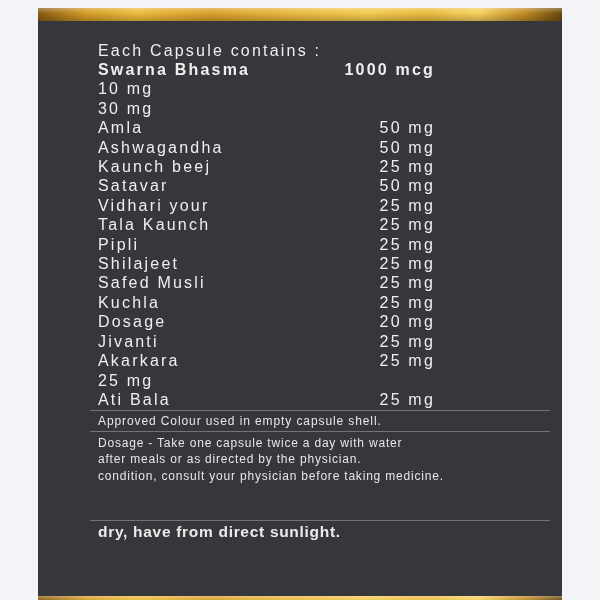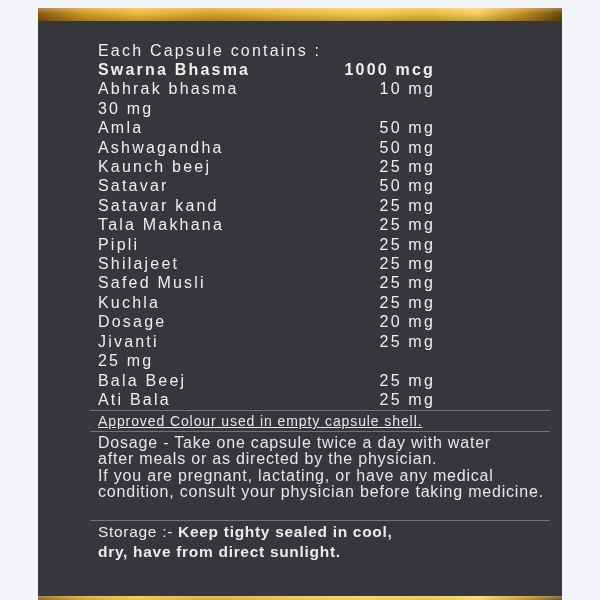--- a/index.html
+++ b/index.html
@@ -39,27 +39,26 @@
   .divider {
     position:absolute; left:52px; width:460px; height:1px;
     background:rgba(255,255,255,0.30);
   }
   .divider-1 { top:402px; }
   .divider-2 { top:423px; }
   .divider-3 { top:512px; }
 
   .approved {
     position:absolute; left:60px; top:404px; width:470px;
-    font-size:14px; line-height:18px; letter-spacing:0.9px; color:#e7e7e7;
+    font-size:12px; line-height:18px; letter-spacing:0.9px; color:#e7e7e7;
     white-space:nowrap;
-    text-decoration:underline;
   }
   .dosage {
     position:absolute; left:60px; top:427px; width:480px;
-    font-size:16px; line-height:16.4px; letter-spacing:0.8px; color:#e7e7e7;
+    font-size:12px; line-height:16.4px; letter-spacing:0.8px; color:#e7e7e7;
   }
   .dosage div { white-space:nowrap; }
   .storage {
     position:absolute; left:60px; top:514px; width:470px;
     font-size:15.5px; line-height:19.5px; letter-spacing:0.7px; color:#ebebeb;
   }
   .storage .bold { font-weight:bold; }
 </style>
 </head>
 <body>
@@ -72,21 +71,20 @@
     <div class="contains-header">Each Capsule contains :</div>
 
     <div class="ing-row primary-row">
       <span>Swarna Bhasma</span>
       <span>1000 mcg</span>
     </div>
 
     <div>
 
         <div class="ing-row">
-          <span>Abhrak bhasma</span>
           <span>10 mg</span>
         </div>
 
         <div class="ing-row">
           <span>30 mg</span>
         </div>
 
         <div class="ing-row">
           <span>Amla</span>
           <span>50 mg</span>
@@ -101,26 +99,26 @@
           <span>Kaunch beej</span>
           <span>25 mg</span>
         </div>
 
         <div class="ing-row">
           <span>Satavar</span>
           <span>50 mg</span>
         </div>
 
         <div class="ing-row">
-          <span>Satavar kand</span>
+          <span>Vidhari your</span>
           <span>25 mg</span>
         </div>
 
         <div class="ing-row">
-          <span>Tala Makhana</span>
+          <span>Tala Kaunch</span>
           <span>25 mg</span>
         </div>
 
         <div class="ing-row">
           <span>Pipli</span>
           <span>25 mg</span>
         </div>
 
         <div class="ing-row">
           <span>Shilajeet</span>
@@ -141,47 +139,45 @@
           <span>Dosage</span>
           <span>20 mg</span>
         </div>
 
         <div class="ing-row">
           <span>Jivanti</span>
           <span>25 mg</span>
         </div>
 
         <div class="ing-row">
+          <span>Akarkara</span>
           <span>25 mg</span>
         </div>
 
         <div class="ing-row">
-          <span>Bala Beej</span>
           <span>25 mg</span>
         </div>
 
         <div class="ing-row">
           <span>Ati Bala</span>
           <span>25 mg</span>
         </div>
       </div>
   </div>
 
   <div class="divider divider-1"></div>
 
   <div class="approved">Approved Colour used in empty capsule shell.</div>
 
   <div class="divider divider-2"></div>
 
   <div class="dosage">
     <div>Dosage - Take one capsule twice a day with water</div>
     <div>after meals or as directed by the physician.</div>
-    <div>If you are pregnant, lactating, or have any medical</div>
     <div>condition, consult your physician before taking medicine.</div>
   </div>
 
   <div class="divider divider-3"></div>
 
   <div class="storage">
-    <div><span>Storage :- </span><span class="bold">Keep tighty sealed in cool,</span></div>
     <div class="bold">dry, have from direct sunlight.</div>
   </div>
 </div>
 
 </body></html>

